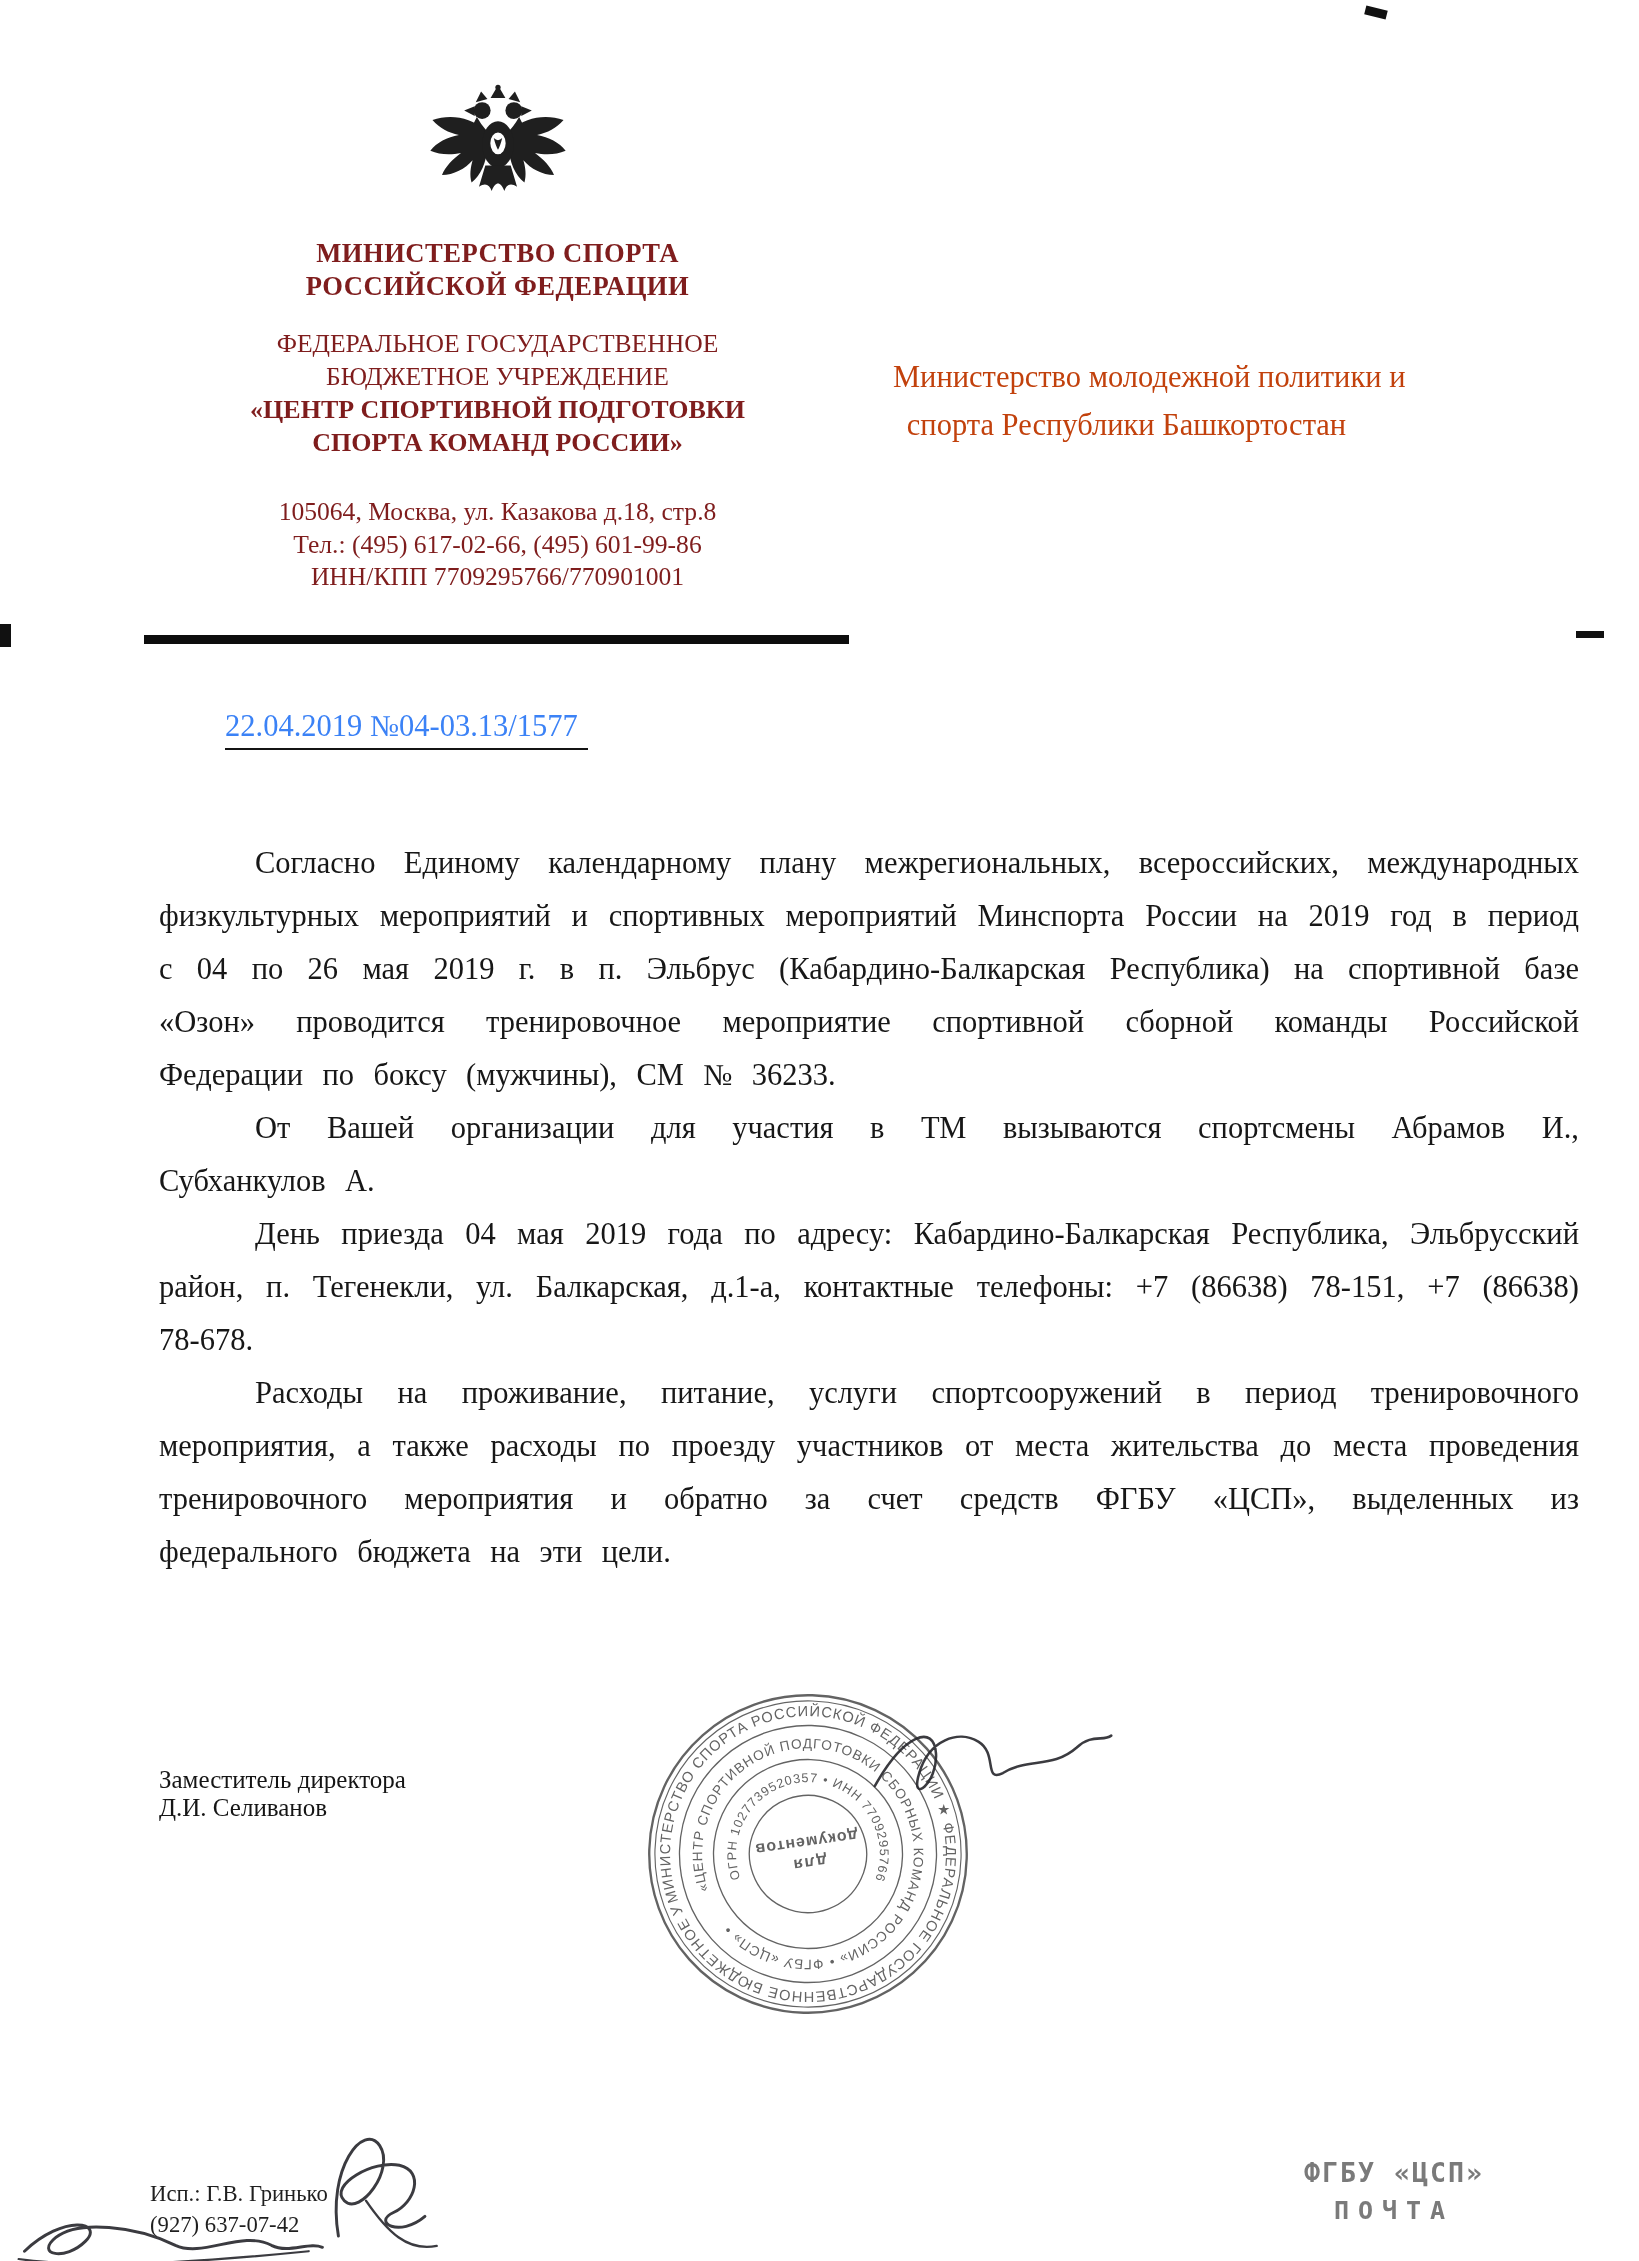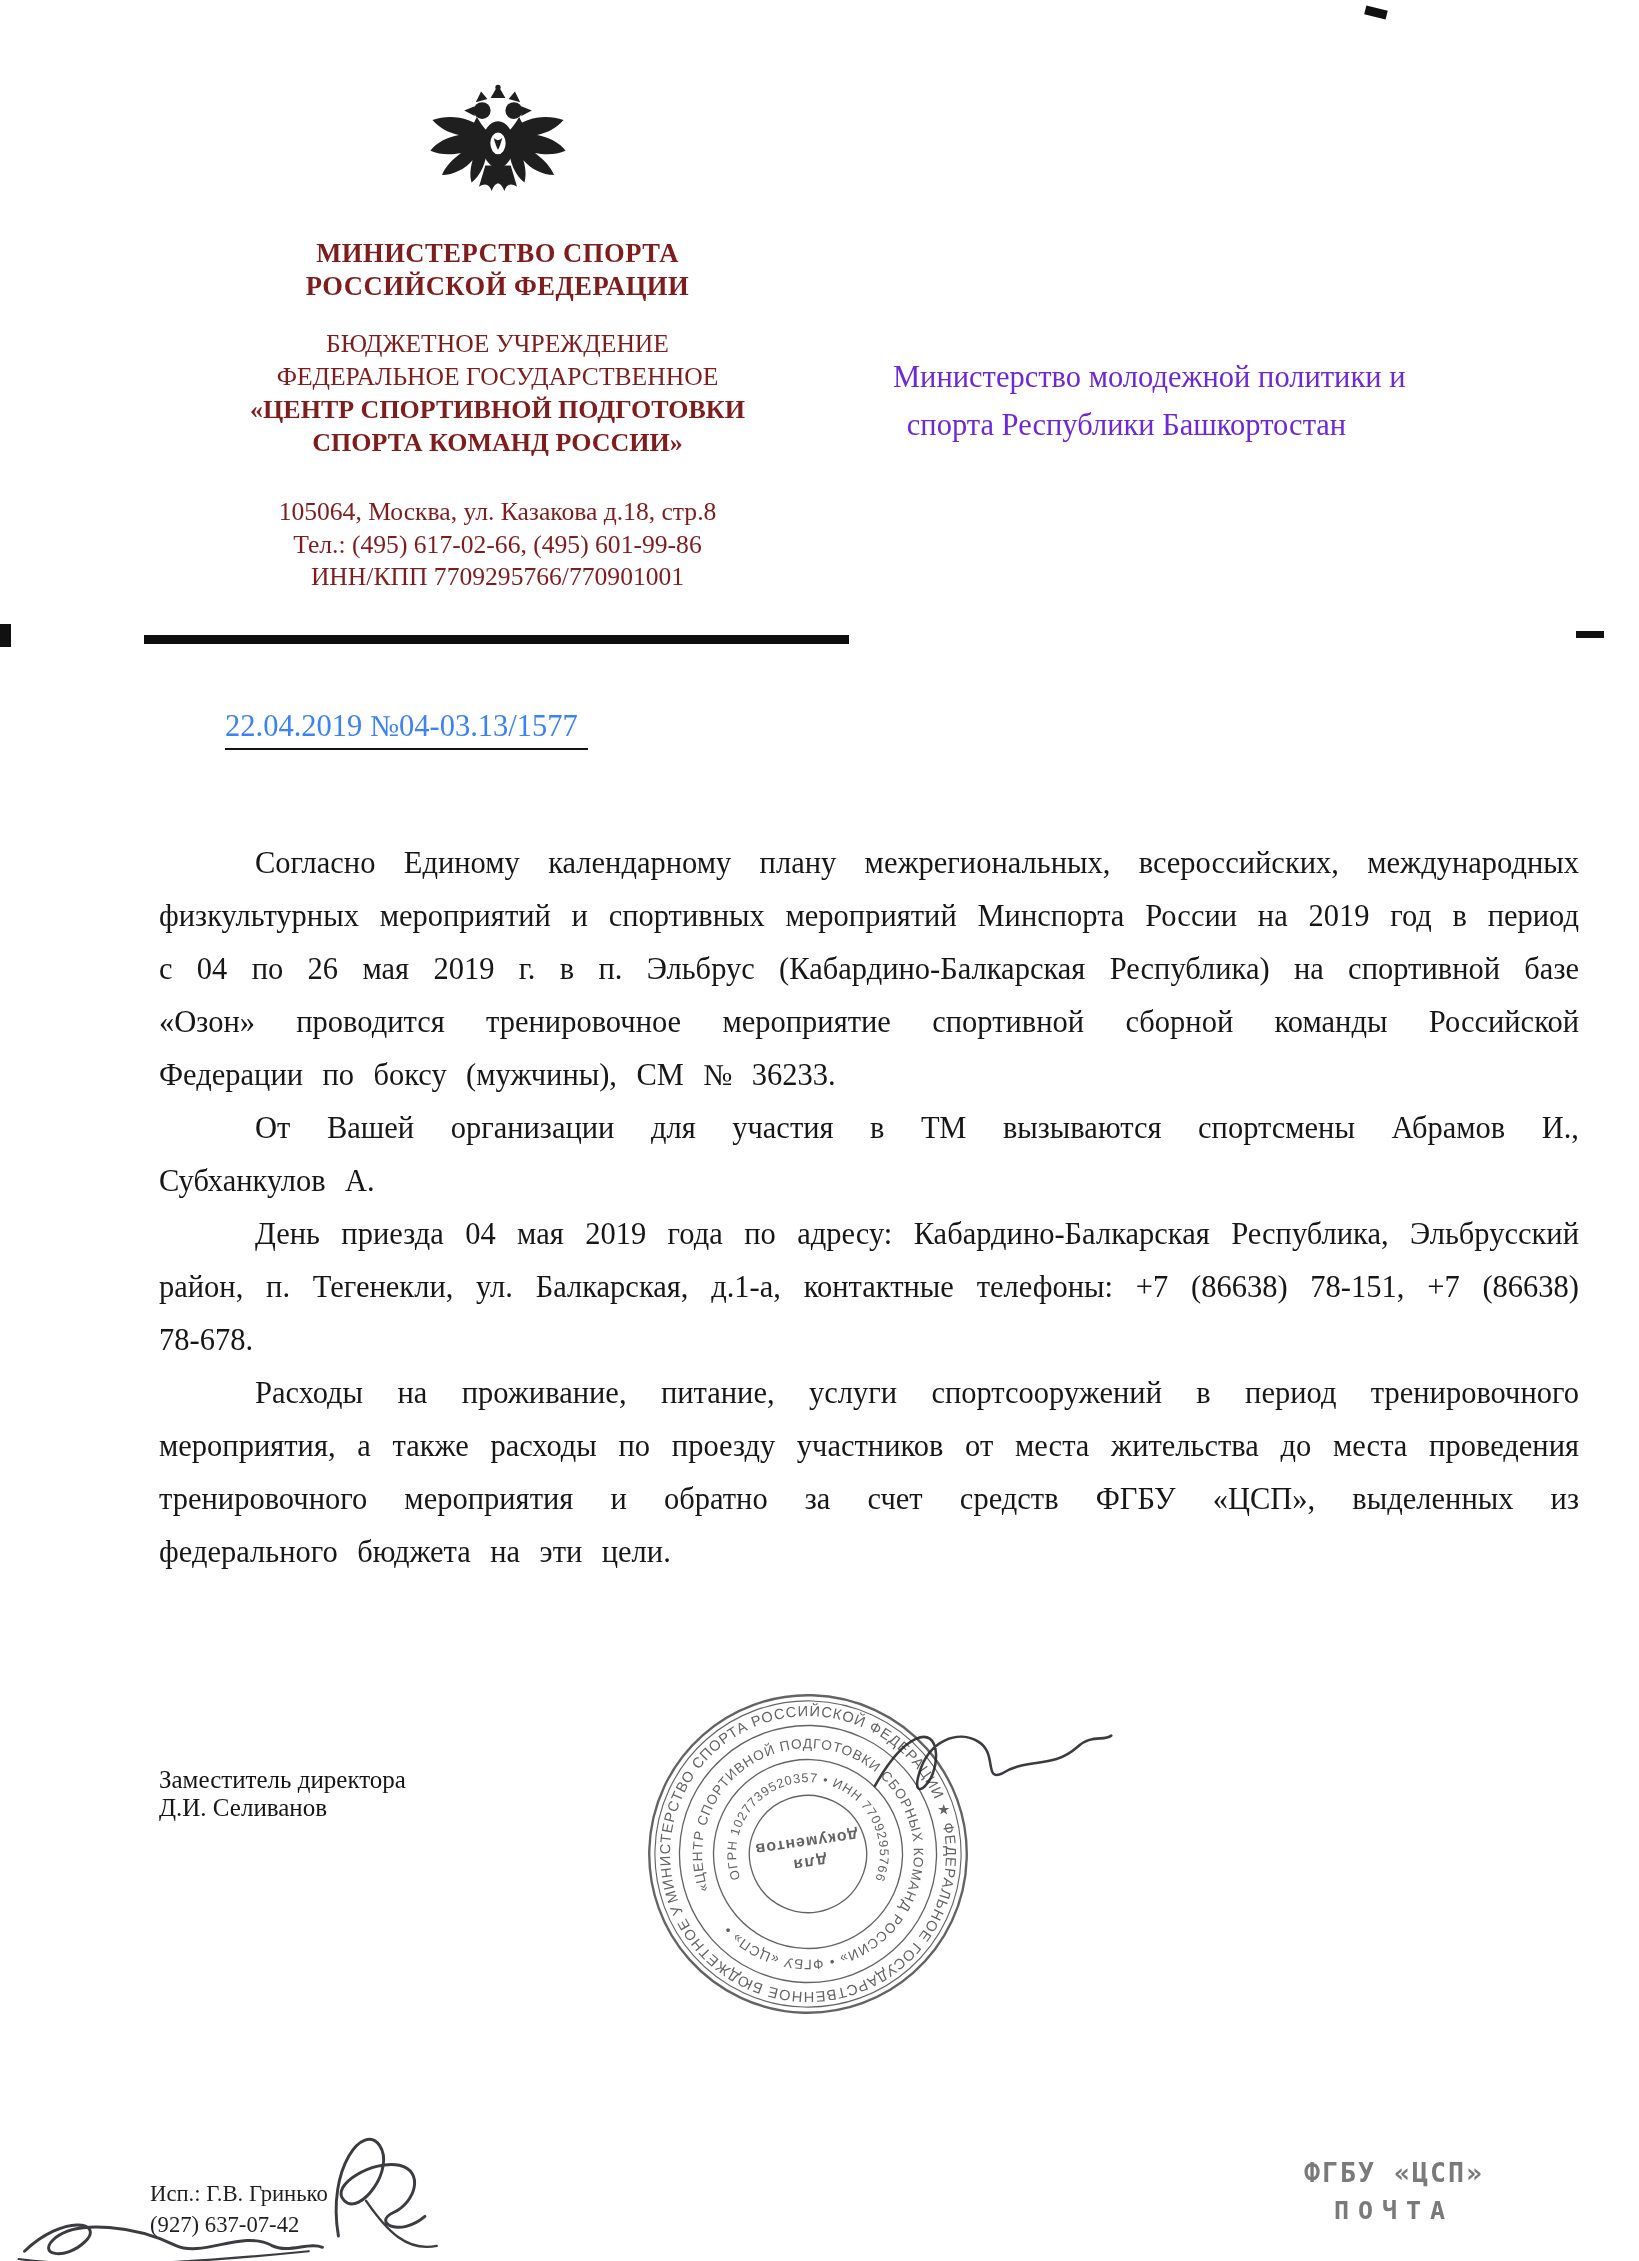--- a/index.html
+++ b/index.html
@@ -26,21 +26,21 @@
   .lh-addr { font-size:25.6px; line-height:32.5px; }
 
   .scan-bar {
     position:absolute; left:144px; top:635px; width:705px; height:8.9px;
     background:#0d0d0d;
   }
 
   
   .addressee {
     position:absolute; left:893px; top:353px; width:650px;
-    font-size:30.5px; line-height:48px; color:#6d28d9;
+    font-size:30.5px; line-height:48px; color:#c2410c;
   }
   .addressee .l2 { padding-left:13.8px; }
 
   
   .ref { position:absolute; left:225px; top:709px; font-size:30.5px; color:#3b82f6; }
   .ref span { border-bottom:2px solid #141414; padding:0 9.9px 4.9px 0; }
 
   
   .letter-body {
     position:absolute; left:159px; top:837px; width:1420px;
@@ -106,22 +106,22 @@
         <use href="#halfE" transform="translate(140 0) scale(-1 1)"></use>
         <ellipse cx="70" cy="56" rx="15" ry="22"></ellipse>
         <path d="M58 76 L82 76 L88 96 C82 92 78 94 76 100 C74 95 72 93 70 93 C68 93 66 95 64 100 C62 94 58 92 52 96 Z"></path>
         <ellipse cx="70" cy="55" rx="8" ry="11" fill="#ffffff" stroke="#1f1f1f" stroke-width="1.5"></ellipse>
         <path d="M66 50 q4 4 8 0 q-2 8 -4 11 q-2 -3 -4 -11"></path>
       </g>
     </svg>
     <div class="lh-min">МИНИСТЕРСТВО  СПОРТА</div>
     <div class="lh-min">РОССИЙСКОЙ ФЕДЕРАЦИИ</div>
     <div class="lh-gap1"></div>
+    <div class="lh-org">ФЕДЕРАЛЬНОЕ ГОСУДАРСТВЕННОЕ</div>
     <div class="lh-org">БЮДЖЕТНОЕ УЧРЕЖДЕНИЕ</div>
-    <div class="lh-org">ФЕДЕРАЛЬНОЕ ГОСУДАРСТВЕННОЕ</div>
     <div class="lh-orgb">«ЦЕНТР СПОРТИВНОЙ ПОДГОТОВКИ</div>
     <div class="lh-orgb">СПОРТА КОМАНД РОССИИ»</div>
     <div class="lh-gap2"></div>
     <div class="lh-addr">105064, Москва, ул. Казакова д.18, стр.8</div>
     <div class="lh-addr">Тел.: (495) 617-02-66, (495) 601-99-86</div>
     <div class="lh-addr">ИНН/КПП 7709295766/770901001</div>
   </div>
 
   <div class="scan-bar"></div>
 

